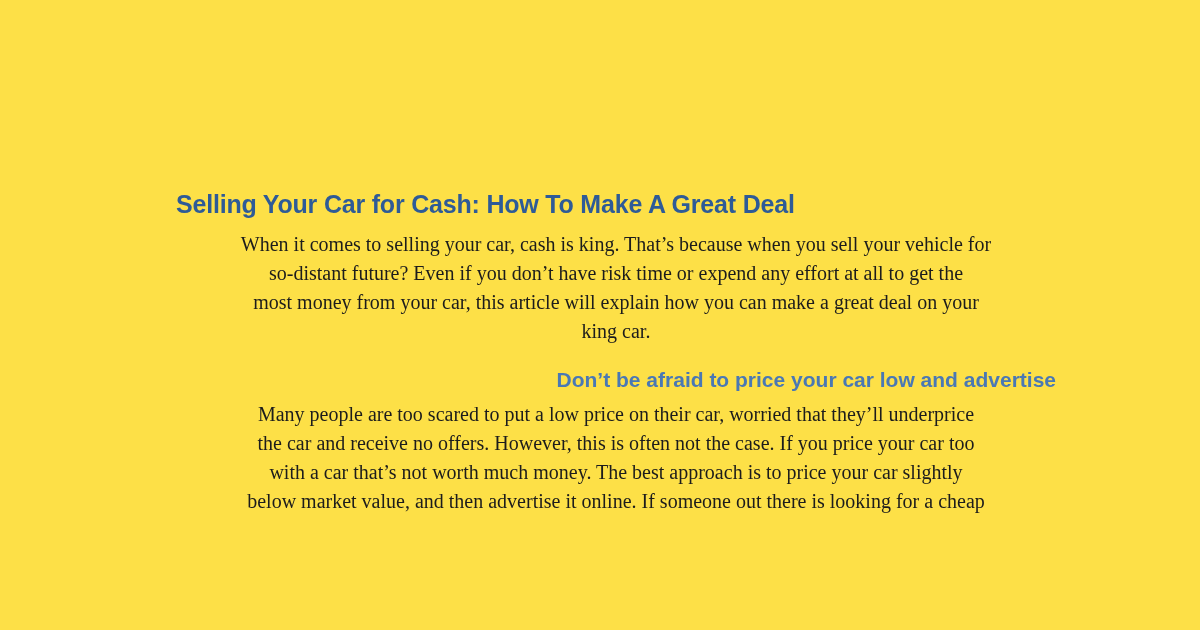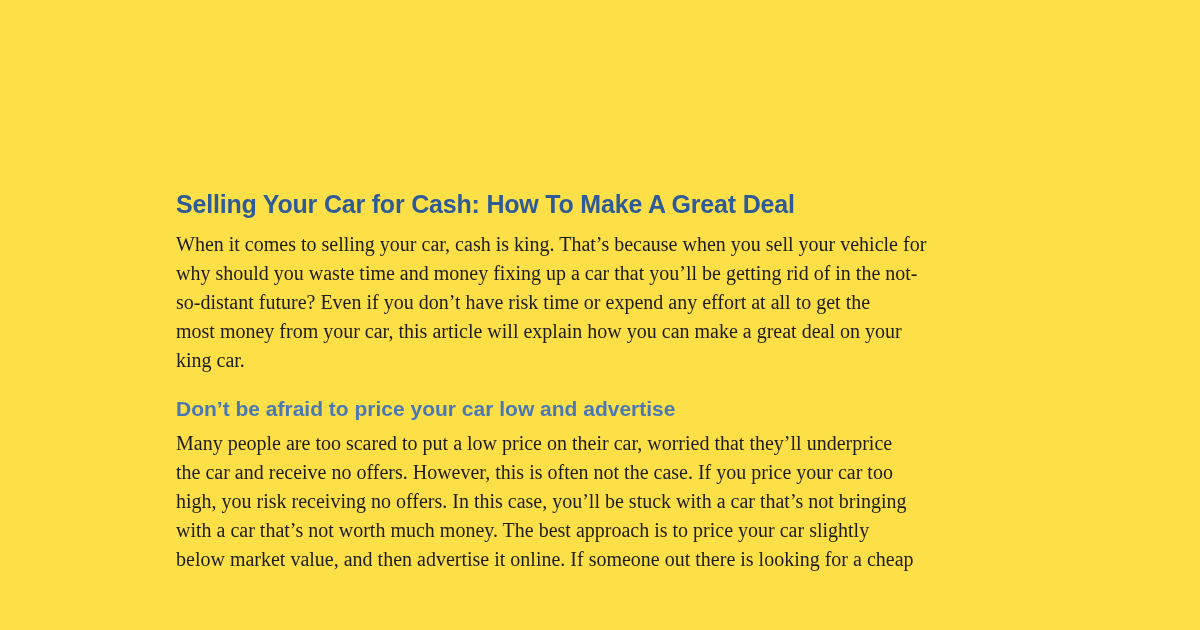--- a/index.html
+++ b/index.html
@@ -40,42 +40,41 @@
   .para {
     margin: 0;
     font-family: "Liberation Serif", serif;
     font-size: 20px;
     line-height: 29px;
     color: #1c1c1c;
   }
   .line {
     display: block;
     white-space: nowrap;
+    text-align: center;
   }
 </style>
 </head>
 <body>
 
 <div class="page">
   <div class="content">
 
     <h1 class="doc-title" style="color: rgb(46, 91, 151);">Selling Your Car for Cash: How To Make A Great Deal</h1>
 
     <p class="para">
       <span class="line">When it comes to selling your car, cash is king. That’s because when you sell your vehicle for</span>
-      <span class="line">why should you waste time and money fixing up a car that you’ll be getting rid of in the not-</span>
       <span class="line">so-distant future? Even if you don’t have risk time or expend any effort at all to get the</span>
       <span class="line">most money from your car, this article will explain how you can make a great deal on your</span>
       <span class="line">king car.</span>
     </p>
 
-    <h2 class="doc-subtitle" style="color: rgb(74, 120, 180);">Don’t be afraid to price your car low and advertise</h2>
+    <h2 class="doc-subtitle" style="color: rgb(74, 120, 180); text-align: right;">Don’t be afraid to price your car low and advertise</h2>
 
     <p class="para">
       <span class="line">Many people are too scared to put a low price on their car, worried that they’ll underprice</span>
       <span class="line">the car and receive no offers. However, this is often not the case. If you price your car too</span>
-      <span class="line">high, you risk receiving no offers. In this case, you’ll be stuck with a car that’s not bringing</span>
       <span class="line">with a car that’s not worth much money. The best approach is to price your car slightly</span>
       <span class="line">below market value, and then advertise it online. If someone out there is looking for a cheap</span>
     </p>
 
   </div>
 </div>
 
 </body></html>

